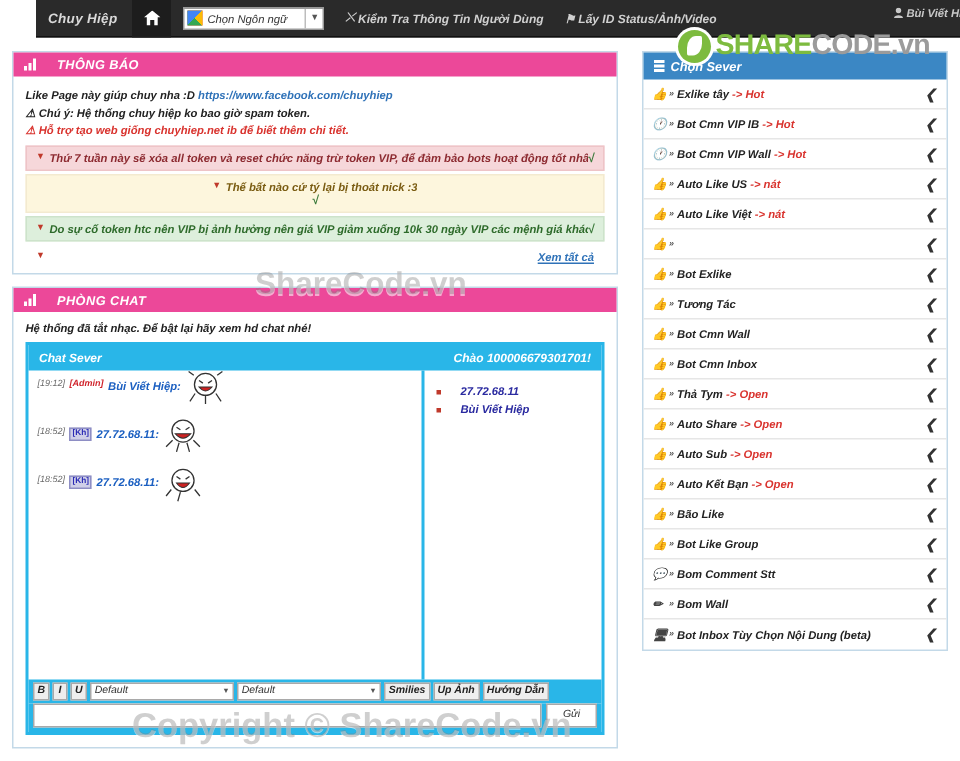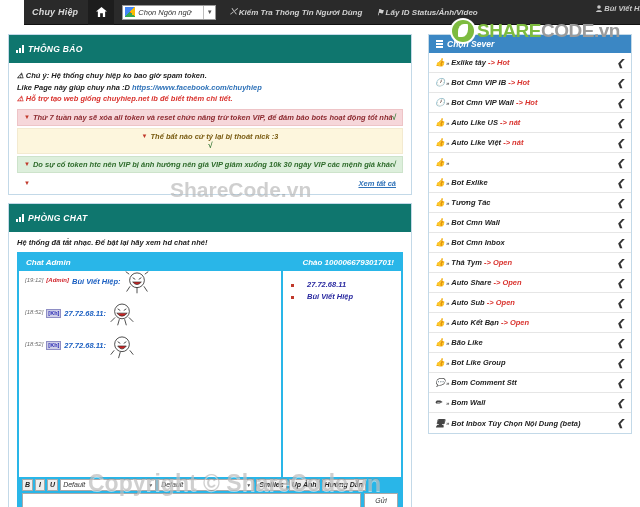--- a/index.html
+++ b/index.html
@@ -90,22 +90,22 @@
     text-shadow: 0 1px 0 rgba(255,255,255,0.55);
   }
   #wm-mid { top: 178px; left: 170px; font-size: 21px; }
   #wm-bottom { top: 470px; left: 88px; font-size: 23px; }
 
   
   .left-col { position: absolute; left: 8px; top: 34px; width: 404px; }
 
   .panel { background: #fff; border: 1px solid #c3d9e8; margin-bottom: 8px; }
   .panel-head {
-    background: #0f766e; color: #fff;
-    height: 28px; display: flex; align-items: center; gap: 4px;
+    background: #ec4899; color: #fff;
+    height: 16px; display: flex; align-items: center; gap: 14px;
     padding: 0 7px; font-size: 8.5px; font-weight: bold; font-style: italic;
     letter-spacing: .3px;
   }
   .bars-icon { display:flex; align-items:flex-end; gap:1px; height: 8px; }
   .bars-icon i { display:block; width:2px; background:#fff; }
   .bars-icon i:nth-child(1){height:3px}
   .bars-icon i:nth-child(2){height:5px}
   .bars-icon i:nth-child(3){height:8px}
 
   .panel-body { padding: 7px 8px 0 8px; }
@@ -269,26 +269,26 @@
         <span class="bars-icon">
             <i></i>
             <i></i>
             <i></i>
           </span>
         <span>THÔNG BÁO</span>
       </div>
       <div class="panel-body">
 
         <div class="notice-line">
+          <span>Like Page này giúp chuy nha :D </span><a href="#">https://www.facebook.com/chuyhiep</a>
+        </div>
+
+        <div class="notice-line">
           <span class="warn-ico">⚠</span>
           <span>Chú ý: Hệ thống chuy hiệp ko bao giờ spam token.</span>
-        </div>
-
-        <div class="notice-line">
-          <span>Like Page này giúp chuy nha :D </span><a href="#">https://www.facebook.com/chuyhiep</a>
         </div>
 
         <div class="notice-line notice-red">
           <span class="warn-ico">⚠</span>
           <span>Hỗ trợ tạo web giống chuyhiep.net ib để biết thêm chi tiết.</span>
         </div>
 
         <div class="alerts">
           <div class="alert-row alert-danger">
             <span class="alert-left">
@@ -327,21 +327,21 @@
             <i></i>
             <i></i>
           </span>
         <span>PHÒNG CHAT</span>
       </div>
 
       <div class="chat-note">Hệ thống đã tắt nhạc. Để bật lại hãy xem hd chat nhé!</div>
 
       <div class="chat-box">
         <div class="chat-topbar">
-          <span>Chat Admin</span>
+          <span>Chat Sever</span>
           <span>Chào 100006679301701!</span>
         </div>
 
         <div class="chat-main">
           <div class="chat-stream">
 
             <div class="msg">
               <span class="msg-time">[19:12]</span>
               <span class="tag-admin">[Admin]</span>
               <span class="msg-user">Bùi Viết Hiệp:</span>

